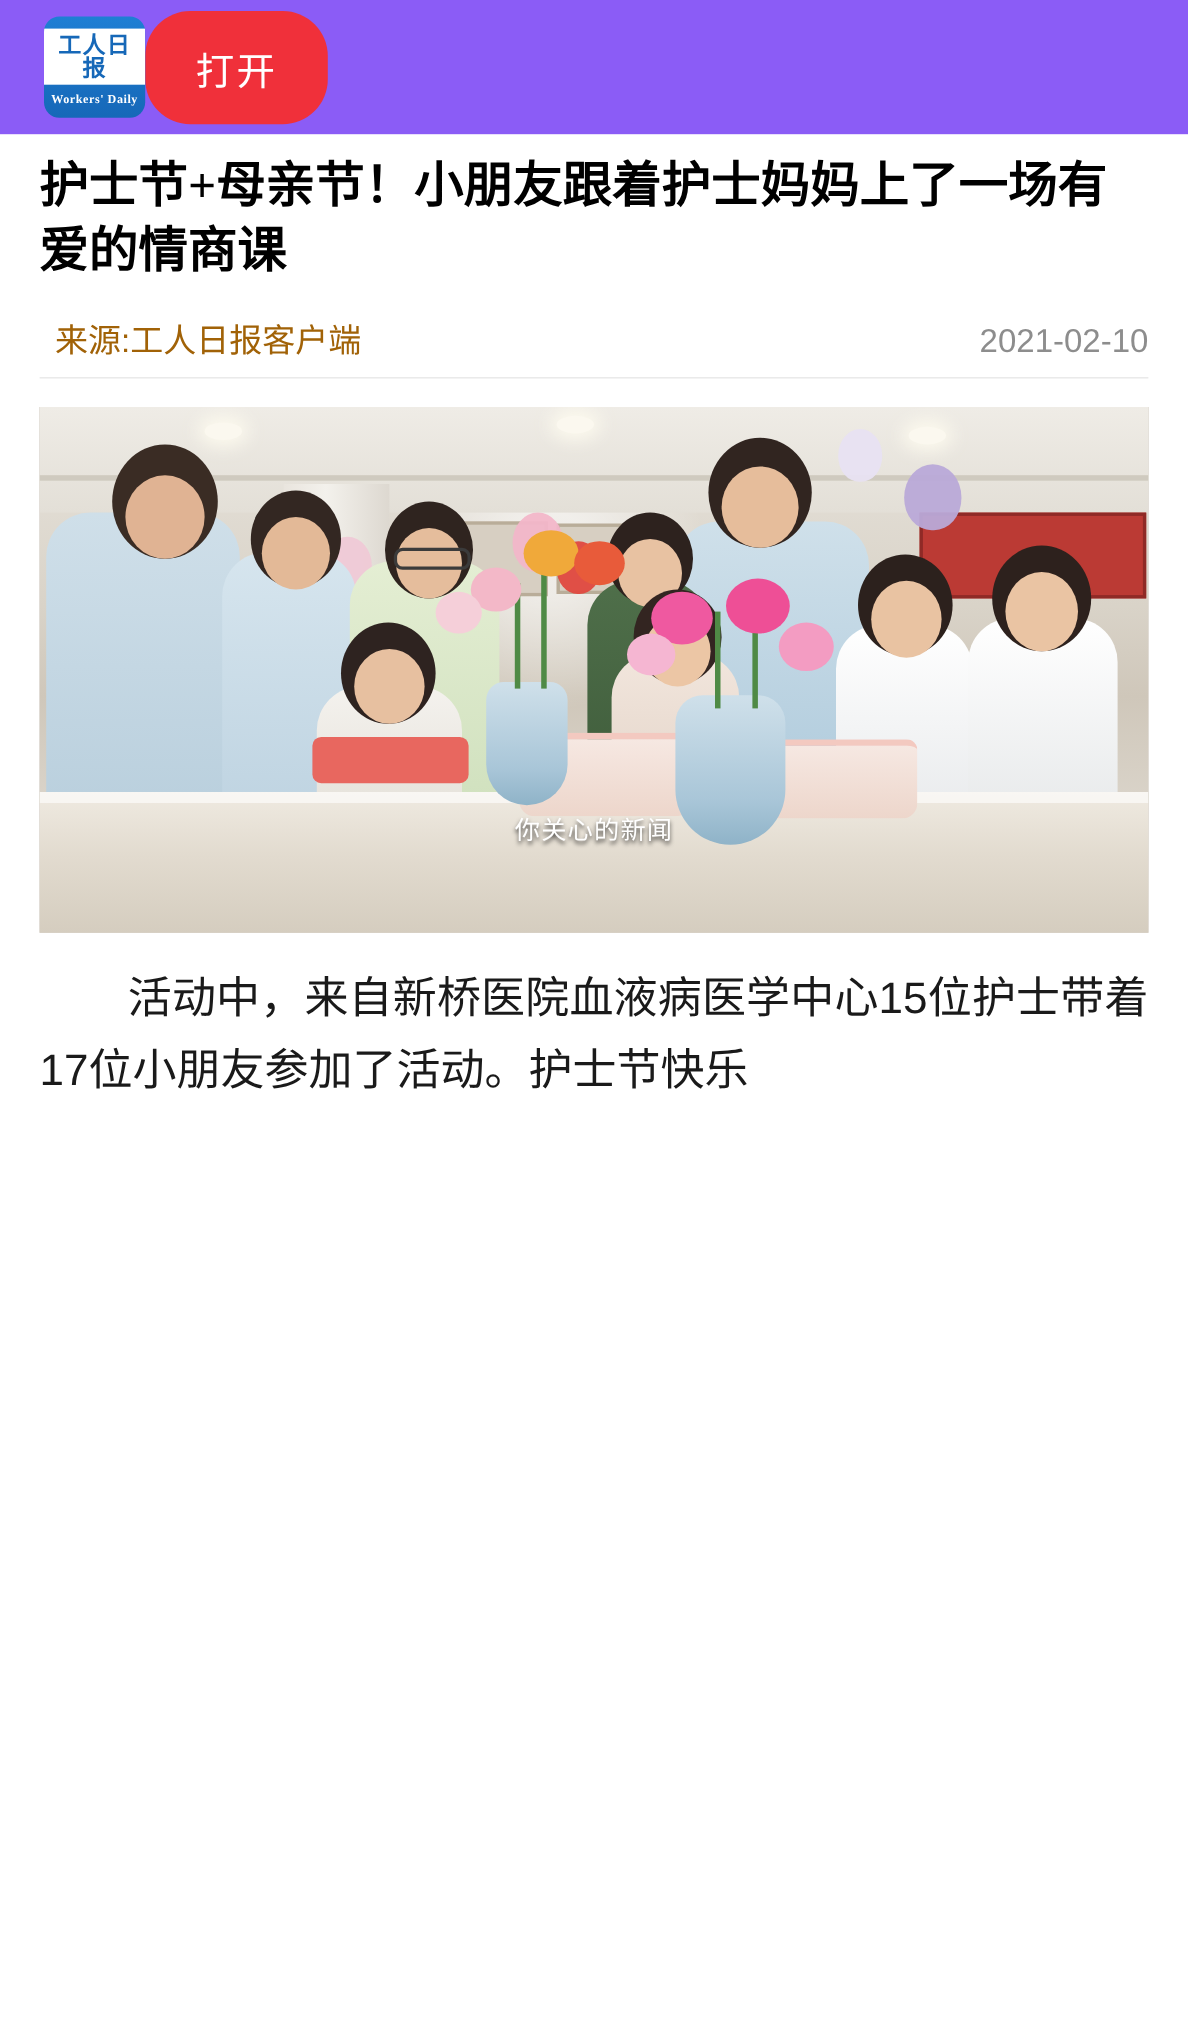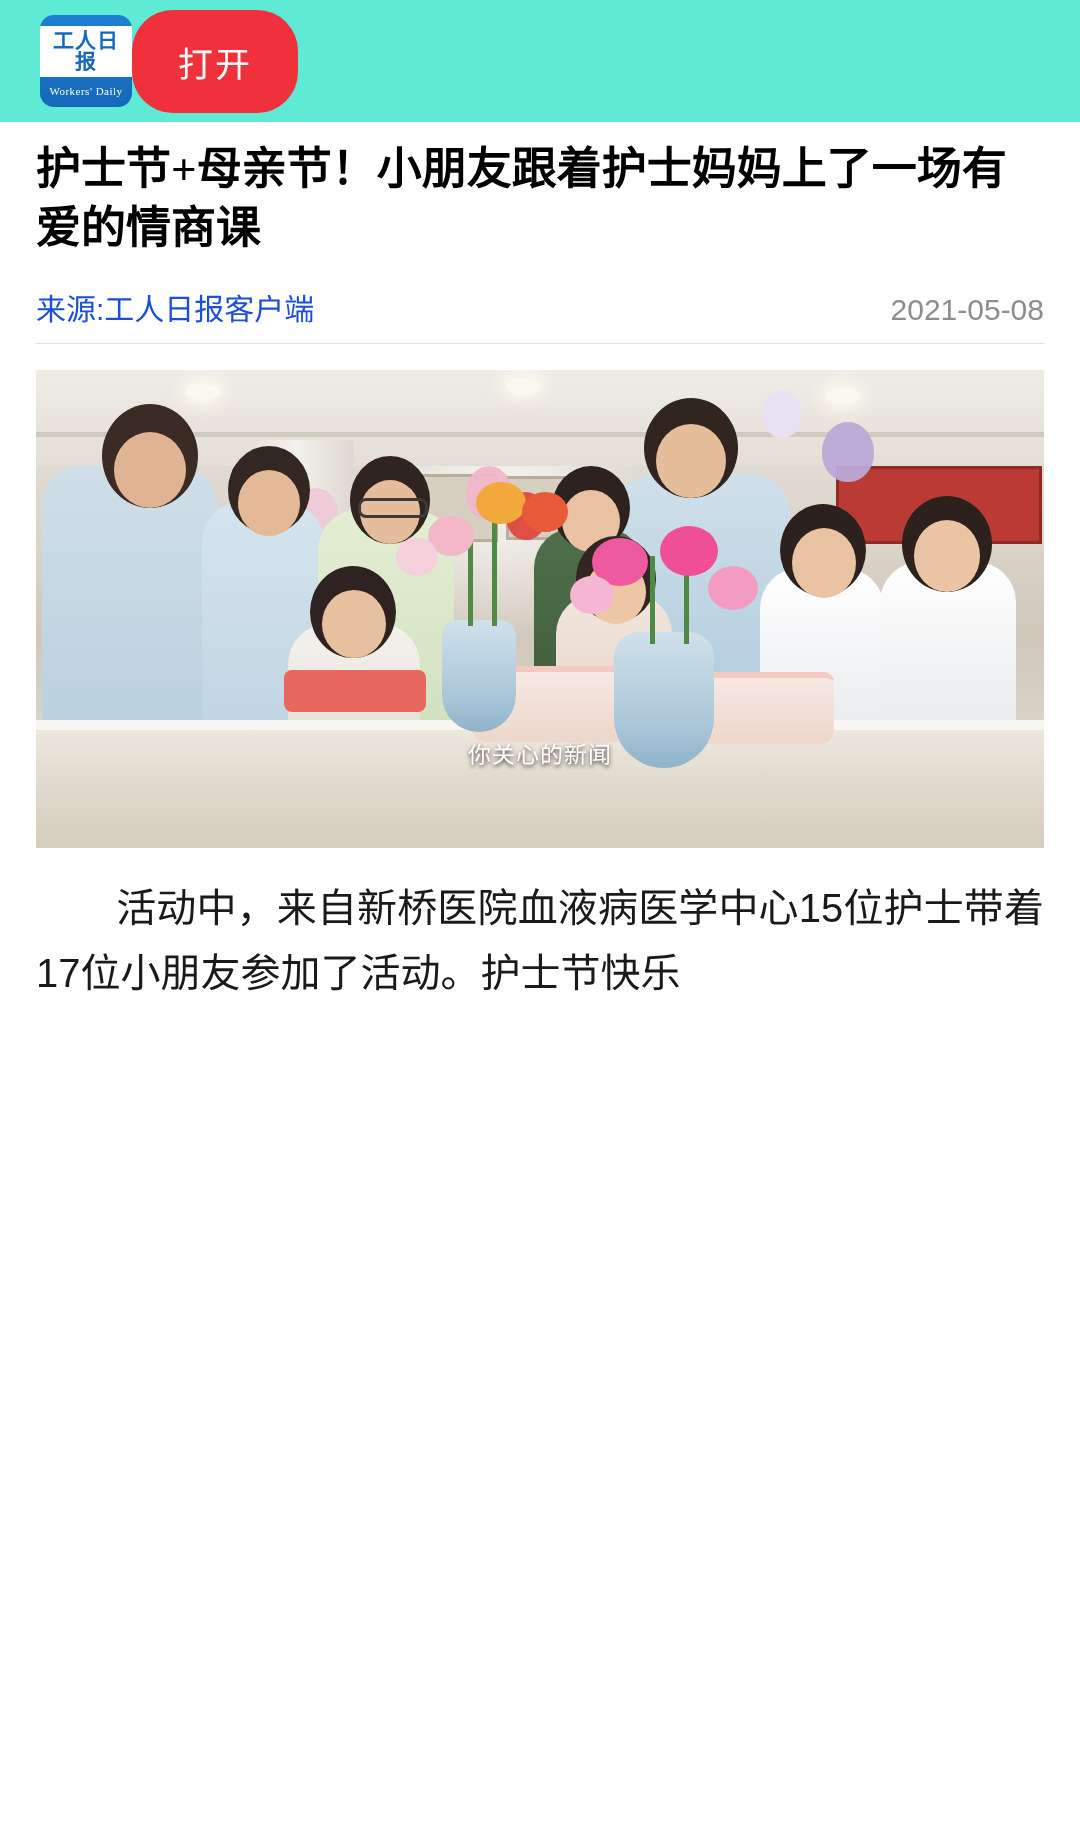--- a/index.html
+++ b/index.html
@@ -16,21 +16,21 @@
     -webkit-font-smoothing: antialiased;
   }
 
   
   .app-bar {
     display: flex;
     align-items: center;
     padding: 14px 34px 14px 40px;
     box-sizing: border-box;
     height: 122px;
-    background: #5eead4;
+    background: #8b5cf6;
   }
   .app-logo {
     width: 92px;
     height: 92px;
     border-radius: 14px;
     background: linear-gradient(180deg, #1e7fd4 0%, #1668b8 100%);
     flex: 0 0 auto;
     position: relative;
     display: flex;
     flex-direction: column;
@@ -50,20 +50,21 @@
     text-align: center;
     box-sizing: border-box;
     font-family: "Liberation Serif", "DejaVu Serif", serif;
   }
   .app-logo .logo-bottom {
     color: #ffffff;
     font-size: 11px;
     letter-spacing: 0.5px;
     margin-top: 8px;
     font-family: "Liberation Serif", "DejaVu Serif", serif;
+    font-weight: bold;
   }
   .app-slogan {
     flex: 1 1 auto;
     font-size: 37px;
     color: #222222;
     margin-left: 30px;
     white-space: nowrap;
     letter-spacing: 0.5px;
   }
   .open-btn {
@@ -99,21 +100,22 @@
   .meta-row {
     display: flex;
     align-items: baseline;
     justify-content: space-between;
     margin-top: 26px;
     padding-bottom: 14px;
     border-bottom: 1px solid #e2e2e2;
   }
   .meta-source {
     font-size: 30px;
-    color: #1d4ed8;
+    color: #a16207;
+    margin-left: 14px;
   }
   .meta-date {
     font-size: 30px;
     color: #8d8d8d;
   }
 
   .body-text {
     font-size: 40px;
     line-height: 1.62;
     color: #1a1a1a;
@@ -230,21 +232,21 @@
   </div>
   <button class="open-btn">打开</button>
 </div>
 
 <div class="article">
 
   <h1 class="headline">护士节+母亲节！小朋友跟着护士妈妈上了一场有爱的情商课</h1>
 
   <div class="meta-row">
     <div class="meta-source">来源:工人日报客户端</div>
-    <div class="meta-date">2021-05-08</div>
+    <div class="meta-date">2021-02-10</div>
   </div>
 
 
   <div class="photo-wrap">
     <div class="photo">
       <div class="ph-ceiling"></div>
       <div class="ph-light" style="left:150px; top:14px;"></div>
       <div class="ph-light" style="left:470px; top:8px;"></div>
       <div class="ph-light" style="left:790px; top:18px;"></div>
 

